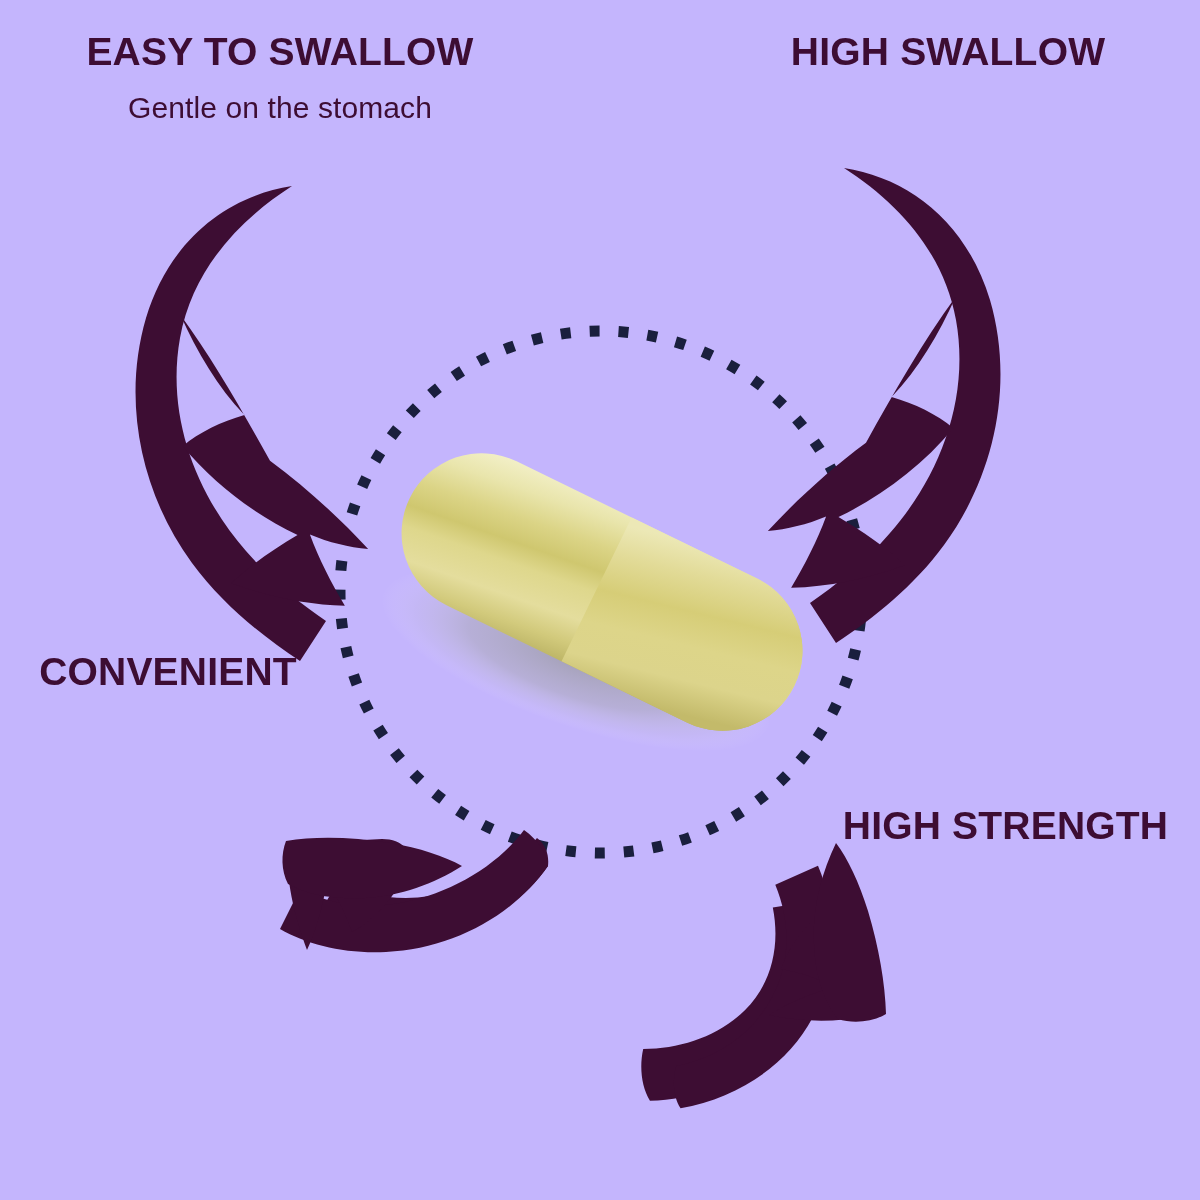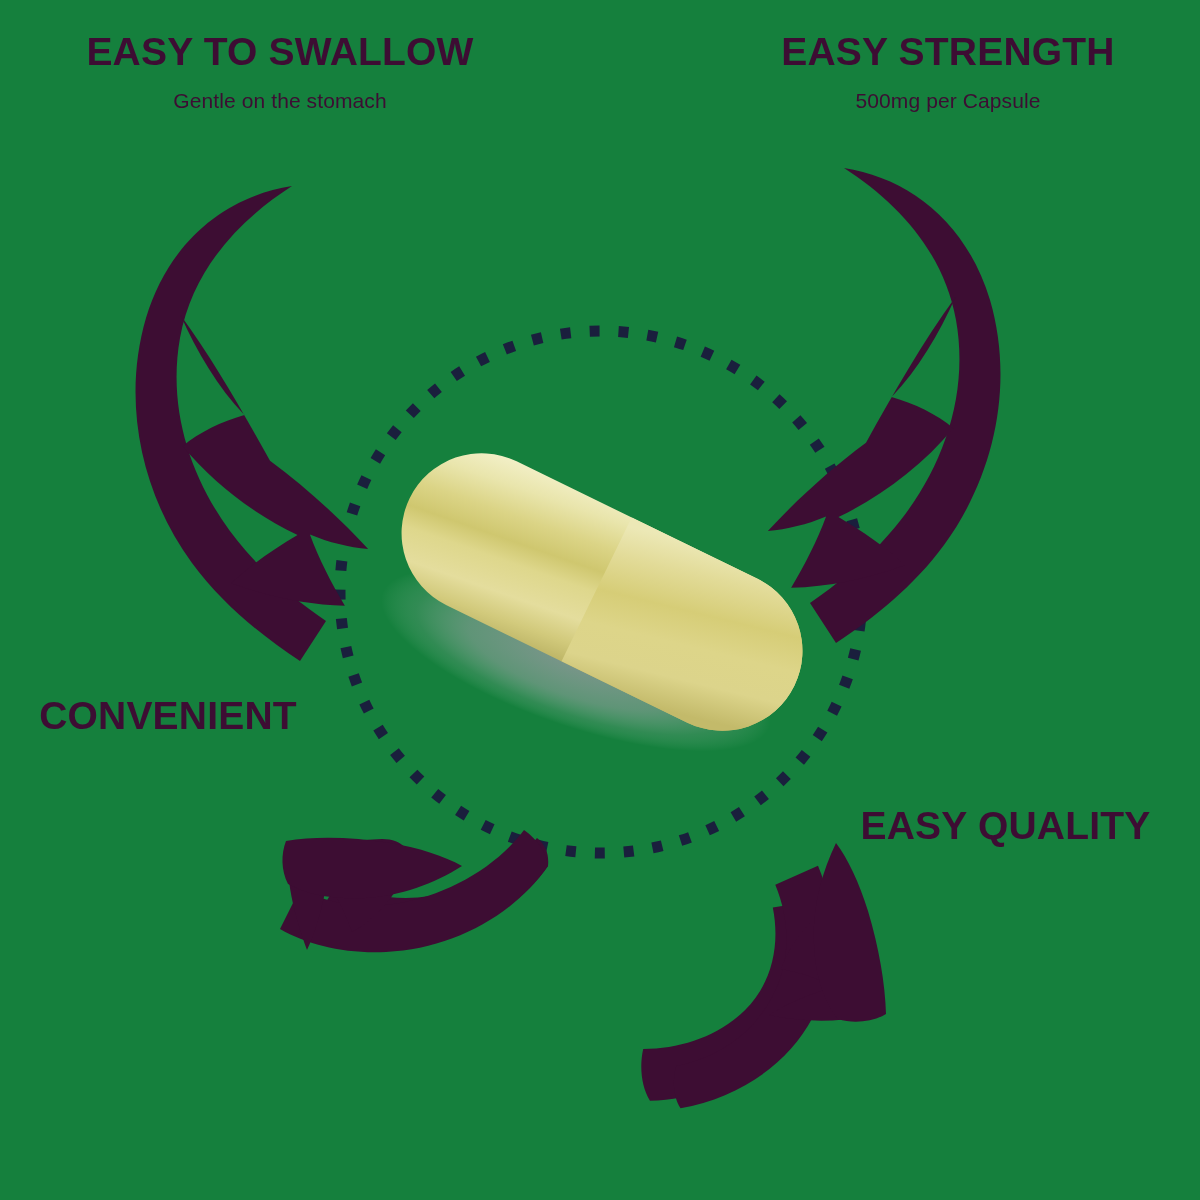--- a/index.html
+++ b/index.html
@@ -8,51 +8,51 @@
     padding: 0;
     background: #ffffff;
   }
   body {
     font-family: "Liberation Sans", sans-serif;
   }
   #stage {
     position: relative;
     width: 1200px;
     height: 1200px;
-    background: #15803d;
+    background: #c4b5fd;
     overflow: hidden;
   }
 
   
   .feature {
     position: absolute;
     text-align: center;
     color: #3d0d33;
     line-height: 1.05;
     -webkit-font-smoothing: antialiased;
   }
   .feature .f-title {
     font-weight: 700;
     font-size: 39px;
     letter-spacing: 0.2px;
     white-space: nowrap;
     margin: 0 0 14px 0;
   }
   .feature .f-sub {
     font-weight: 400;
-    font-size: 21px;
+    font-size: 30px;
     letter-spacing: 0.1px;
     margin: 8px;
     line-height: 1.38;
   }
   .feature.nowrap .f-sub { white-space: nowrap; }
 
   #feat-easy      { left: 20px;  top: 32px;  width: 520px; }
   #feat-strength  { left: 718px; top: 32px;  width: 460px; }
-  #feat-convenient{ left: 8px;   top: 696px; width: 320px; }
+  #feat-convenient{ left: 8px;   top: 652px; width: 320px; }
   #feat-quality   { left: 828px; top: 806px; width: 355px; }
 
   
   .layer {
     position: absolute;
     left: 0; top: 0;
     width: 1200px;
     height: 1200px;
   }
   #arrow-layer  { z-index: 3; }
@@ -319,25 +319,24 @@
                C 853 1024, 873 1022, 886 1014 Z"></path>
     </g>
   </svg>
 
   <div class="feature nowrap" id="feat-easy">
     <div class="f-title">EASY TO SWALLOW</div>
     <div class="f-sub">Gentle on the stomach</div>
   </div>
 
   <div class="feature nowrap" id="feat-strength">
-    <div class="f-title">EASY STRENGTH</div>
-    <div class="f-sub">500mg per Capsule</div>
+    <div class="f-title">HIGH SWALLOW</div>
   </div>
 
   <div class="feature" id="feat-convenient">
     <div class="f-title">CONVENIENT</div>
   </div>
 
   <div class="feature" id="feat-quality">
-    <div class="f-title">EASY QUALITY</div>
+    <div class="f-title">HIGH STRENGTH</div>
   </div>
 
 </div>
 
 </body></html>

